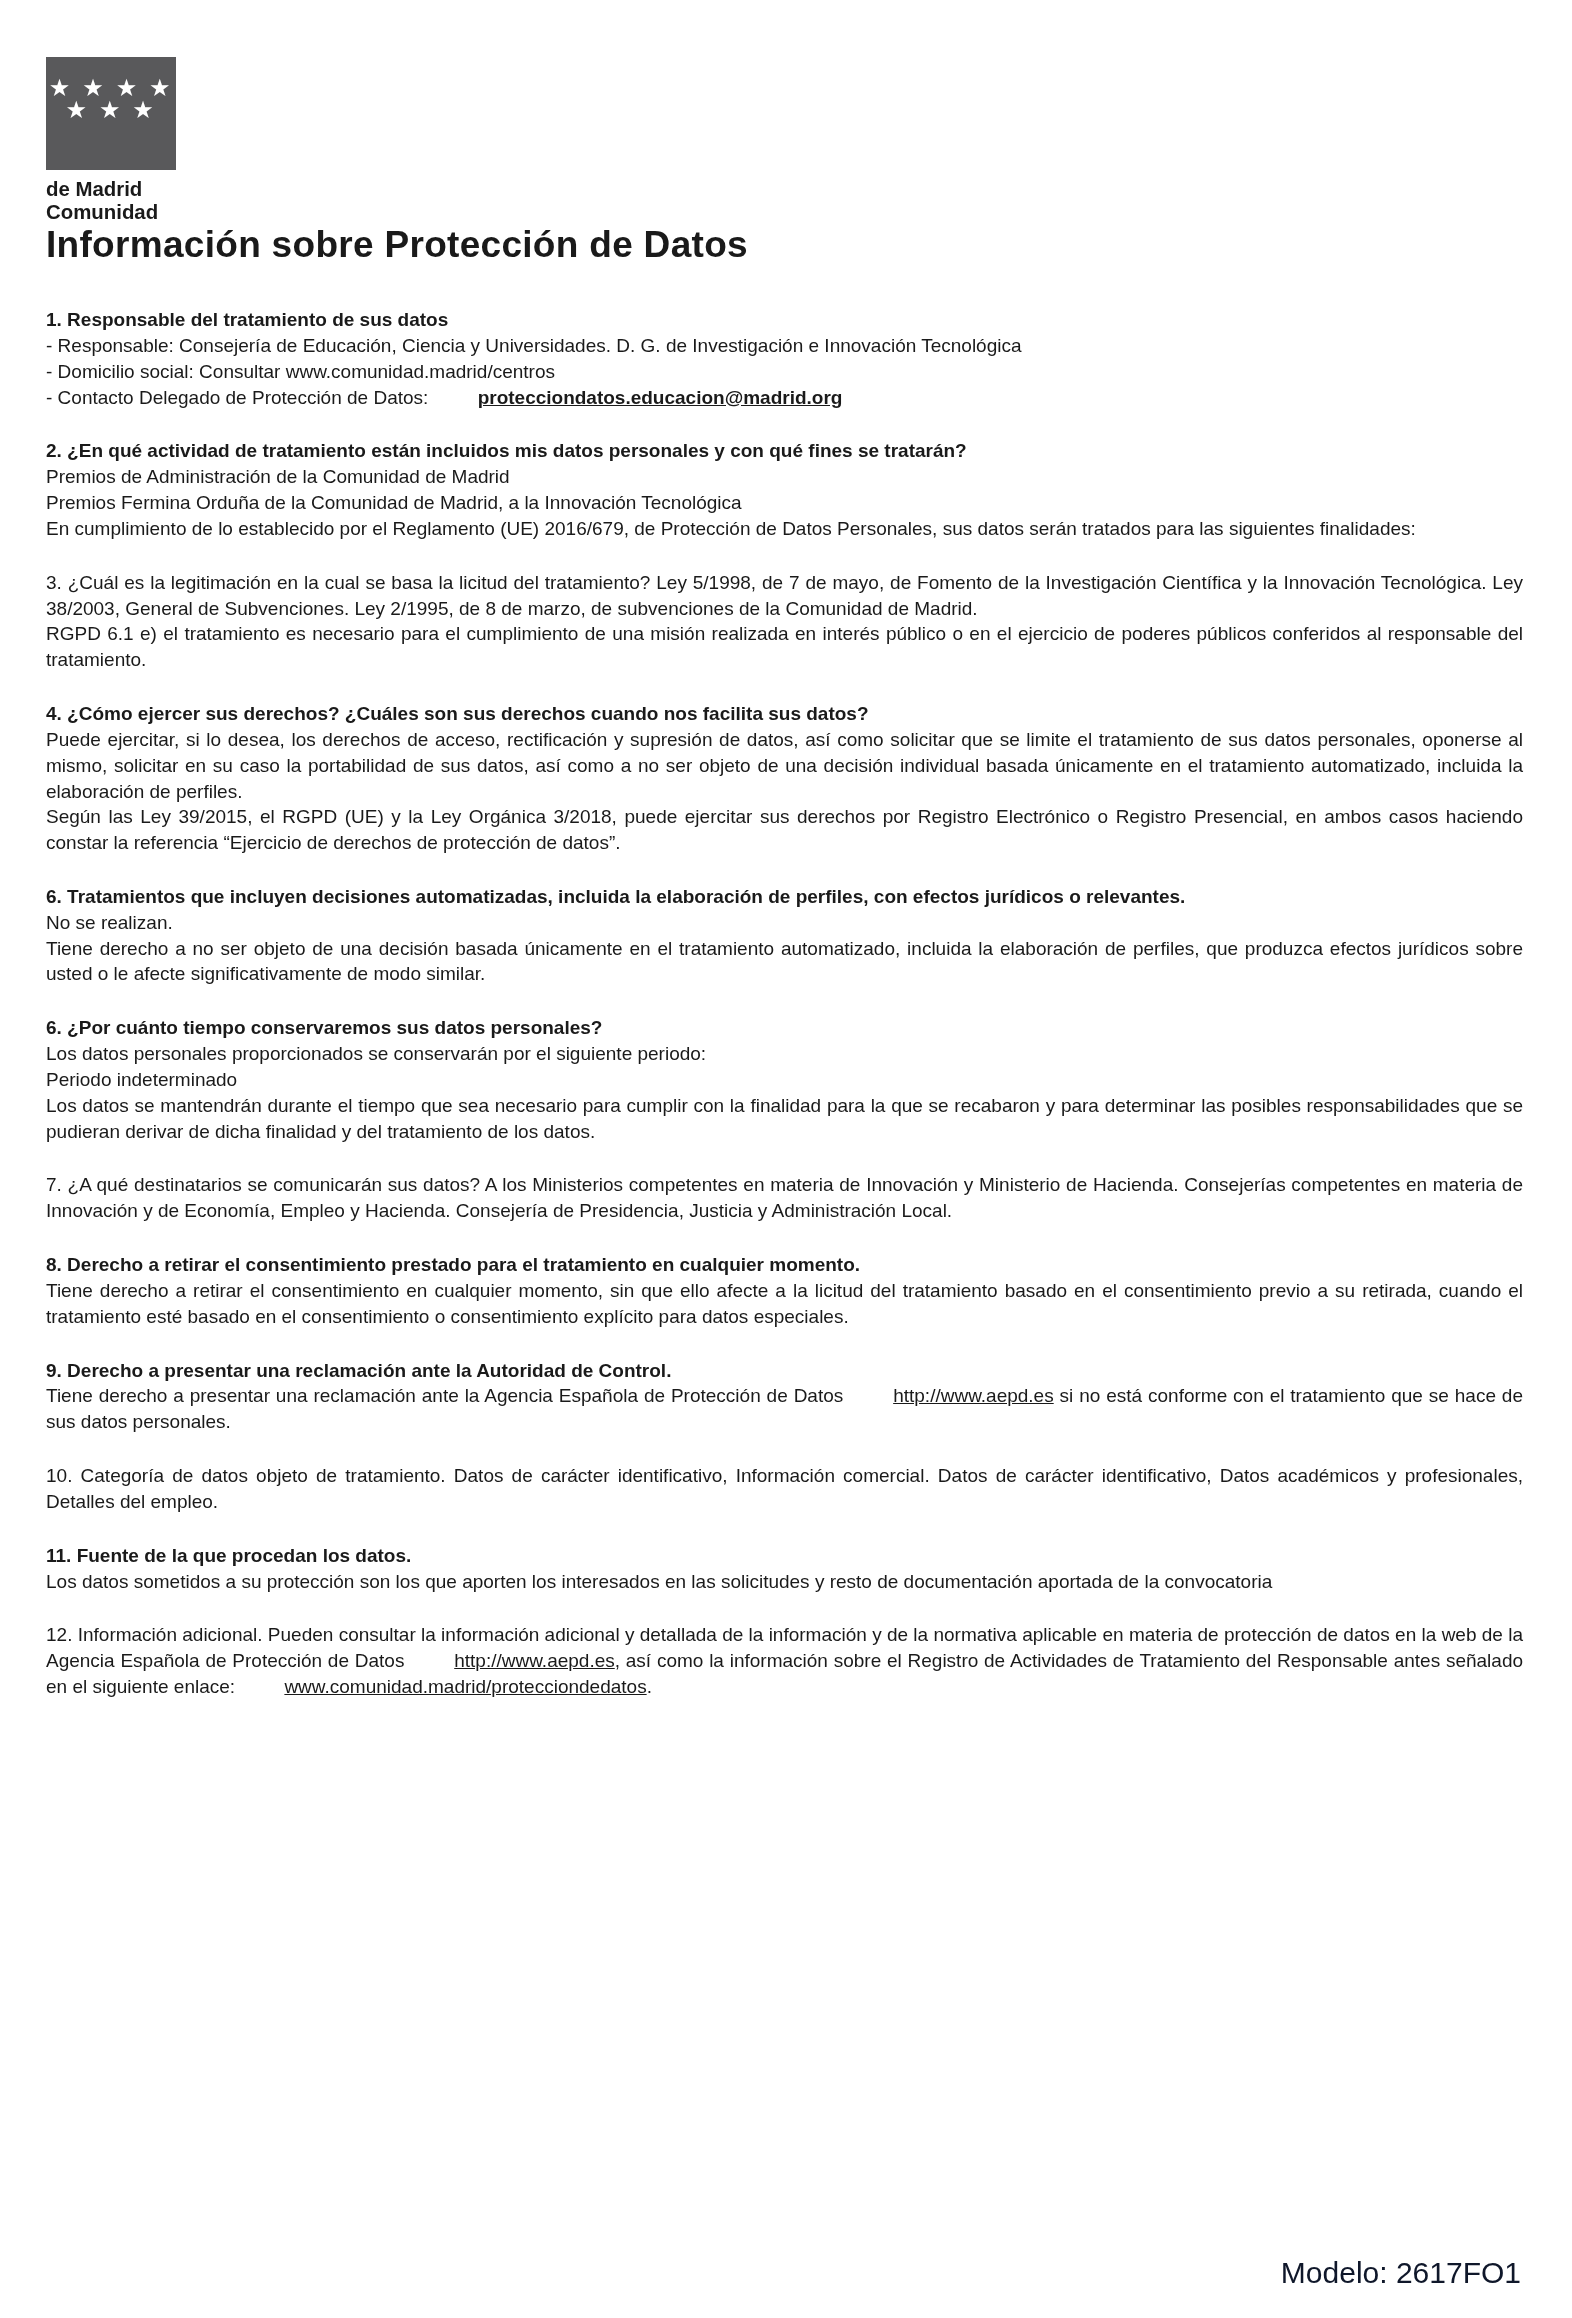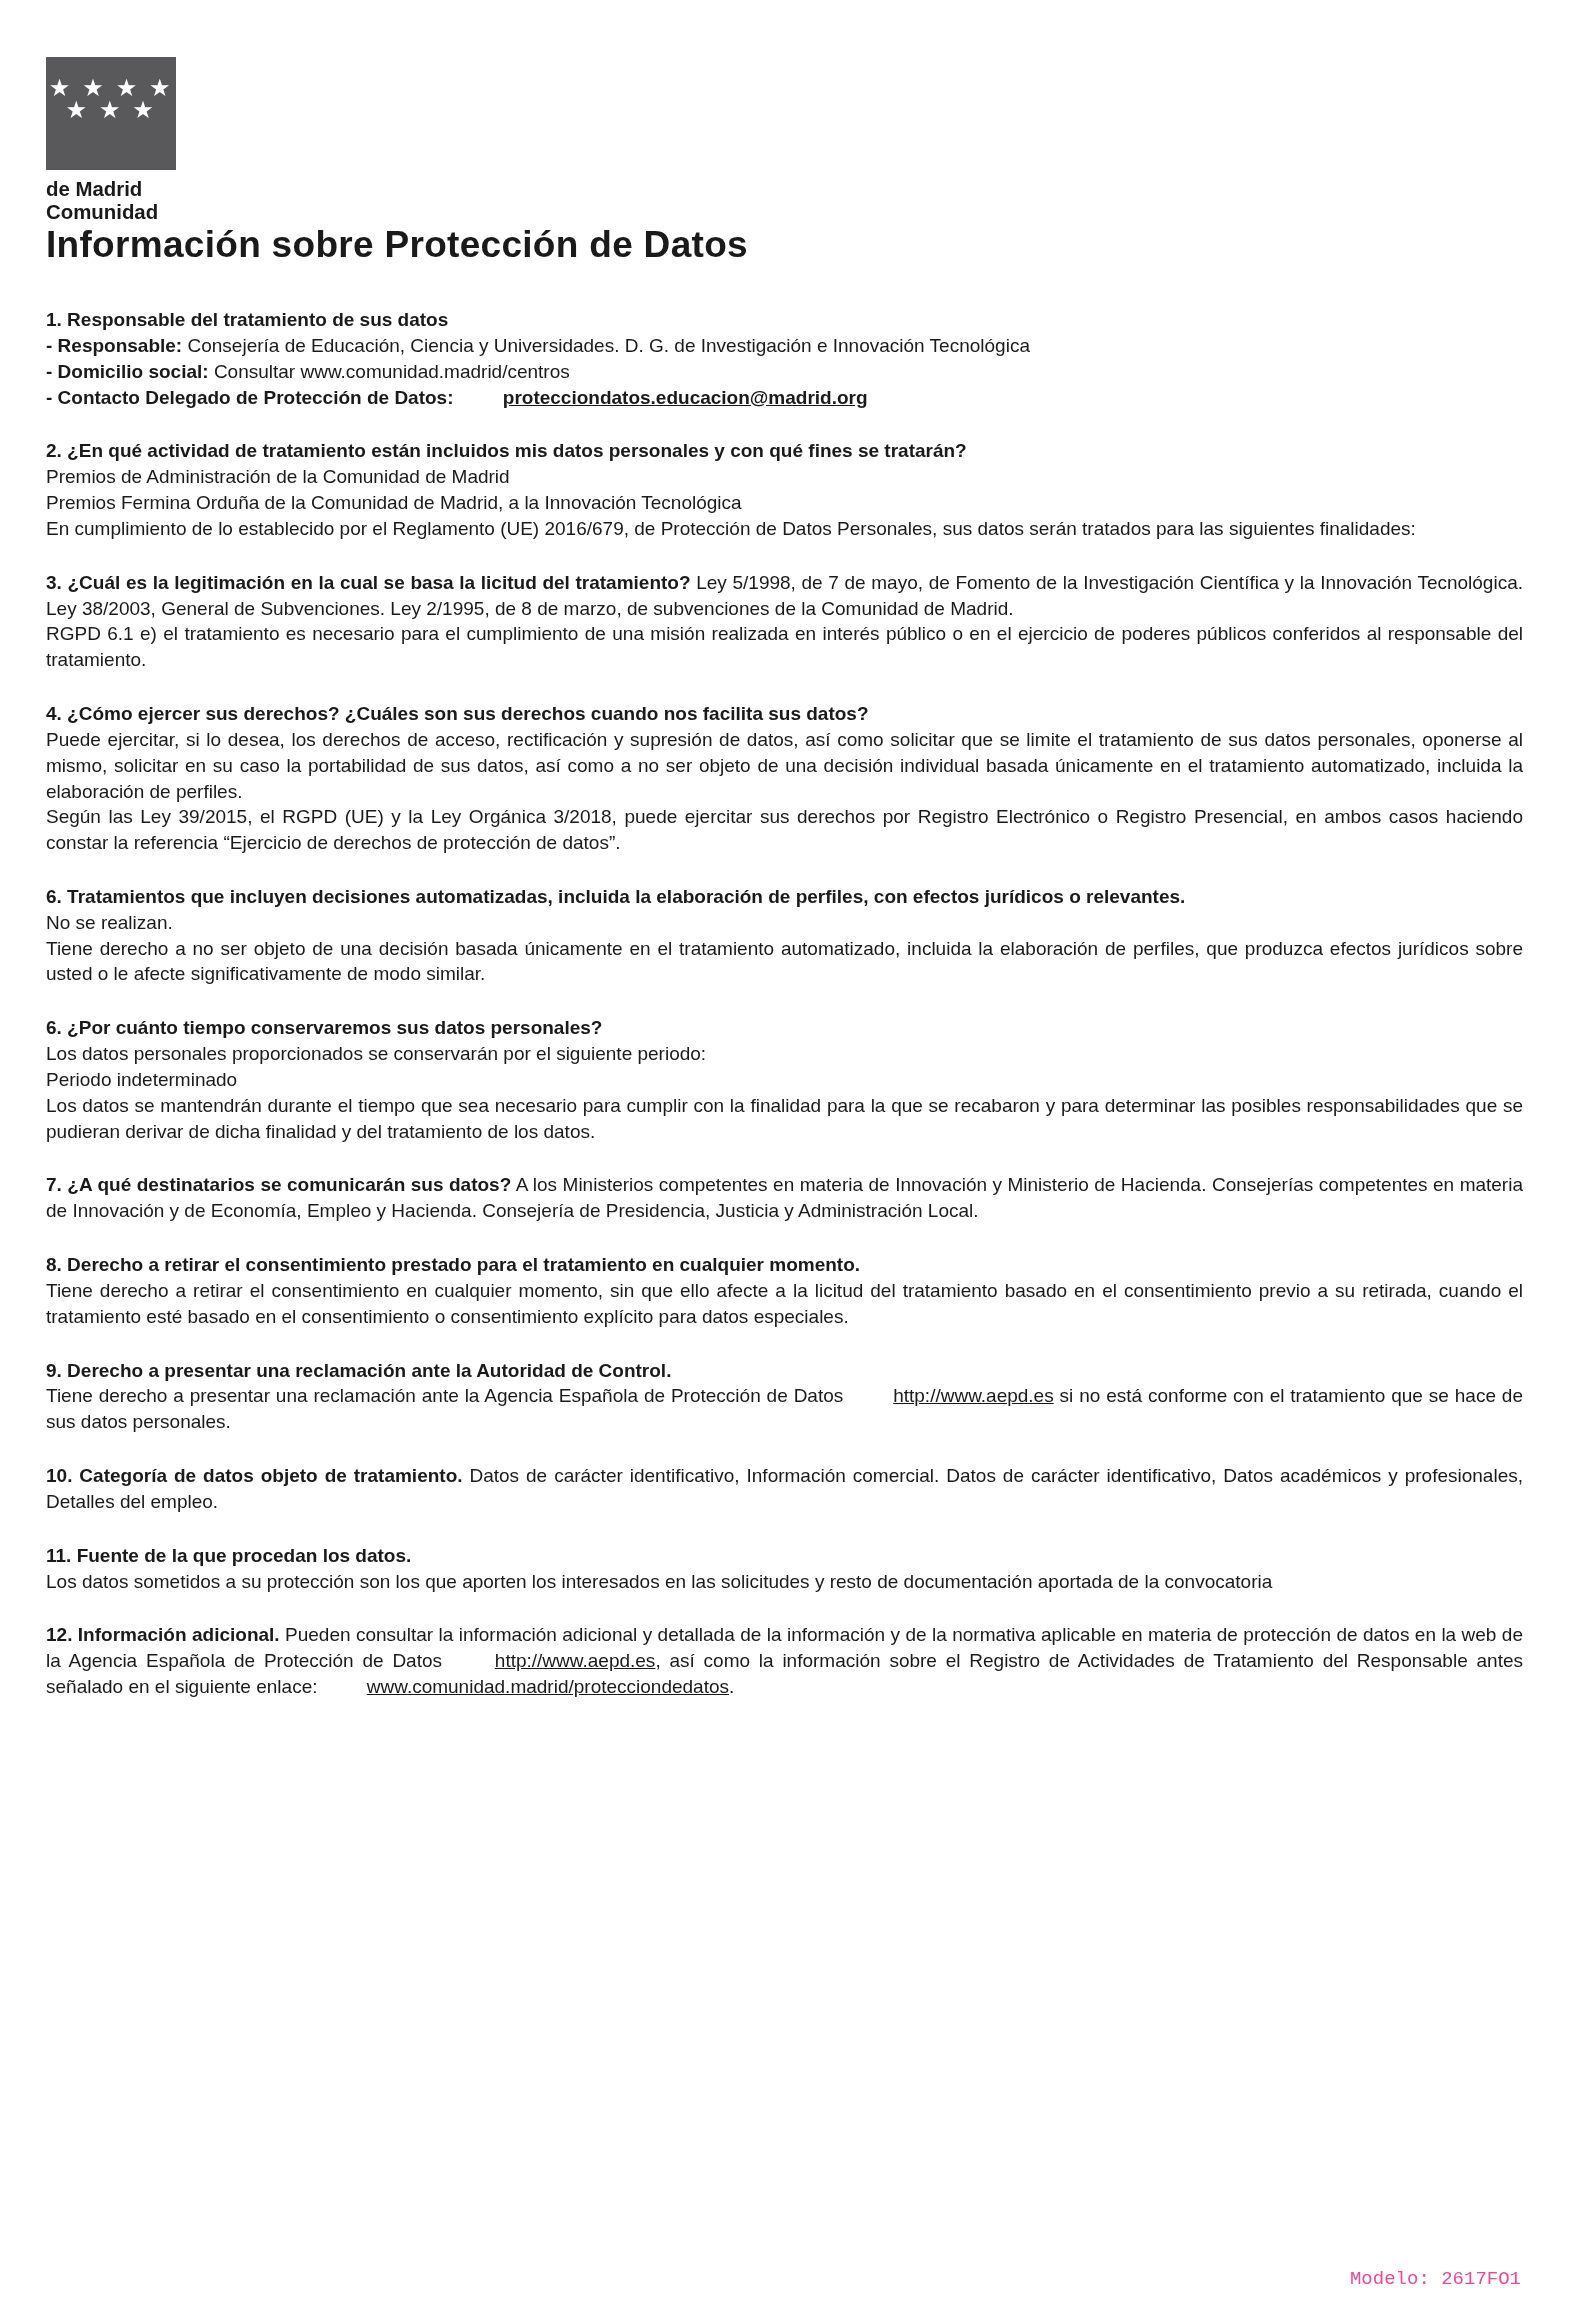--- a/index.html
+++ b/index.html
@@ -54,30 +54,29 @@
   .content { margin-top: 41px; }
   .sec { margin-top: 28px; }
   .sec.first { margin-top: 0; }
   p, h2 {
     font-size: 19px;
     line-height: 1.36;
     color: #1a1a1a;
   }
   h2 { font-weight: bold; }
   p.jus { text-align: justify; }
-  b.lead { font-weight: bold; }
+  b.lead { font-weight: normal; }
   a { color: #1a1a1a; text-decoration: underline; margin-left: 44px; }
   a.bold { font-weight: bold; }
   .footer {
     position: absolute;
     right: 51px;
     bottom: 29px;
-    font-size: 19px;
-    color: #ec4899;
-    font-family: Liberation Mono, monospace;
+    font-size: 30px;
+    color: #0f172a;
   }
 </style>
 </head>
 <body>
 
 <div class="page">
 
   <header>
     <div class="logo-box">
       <div class="stars">

